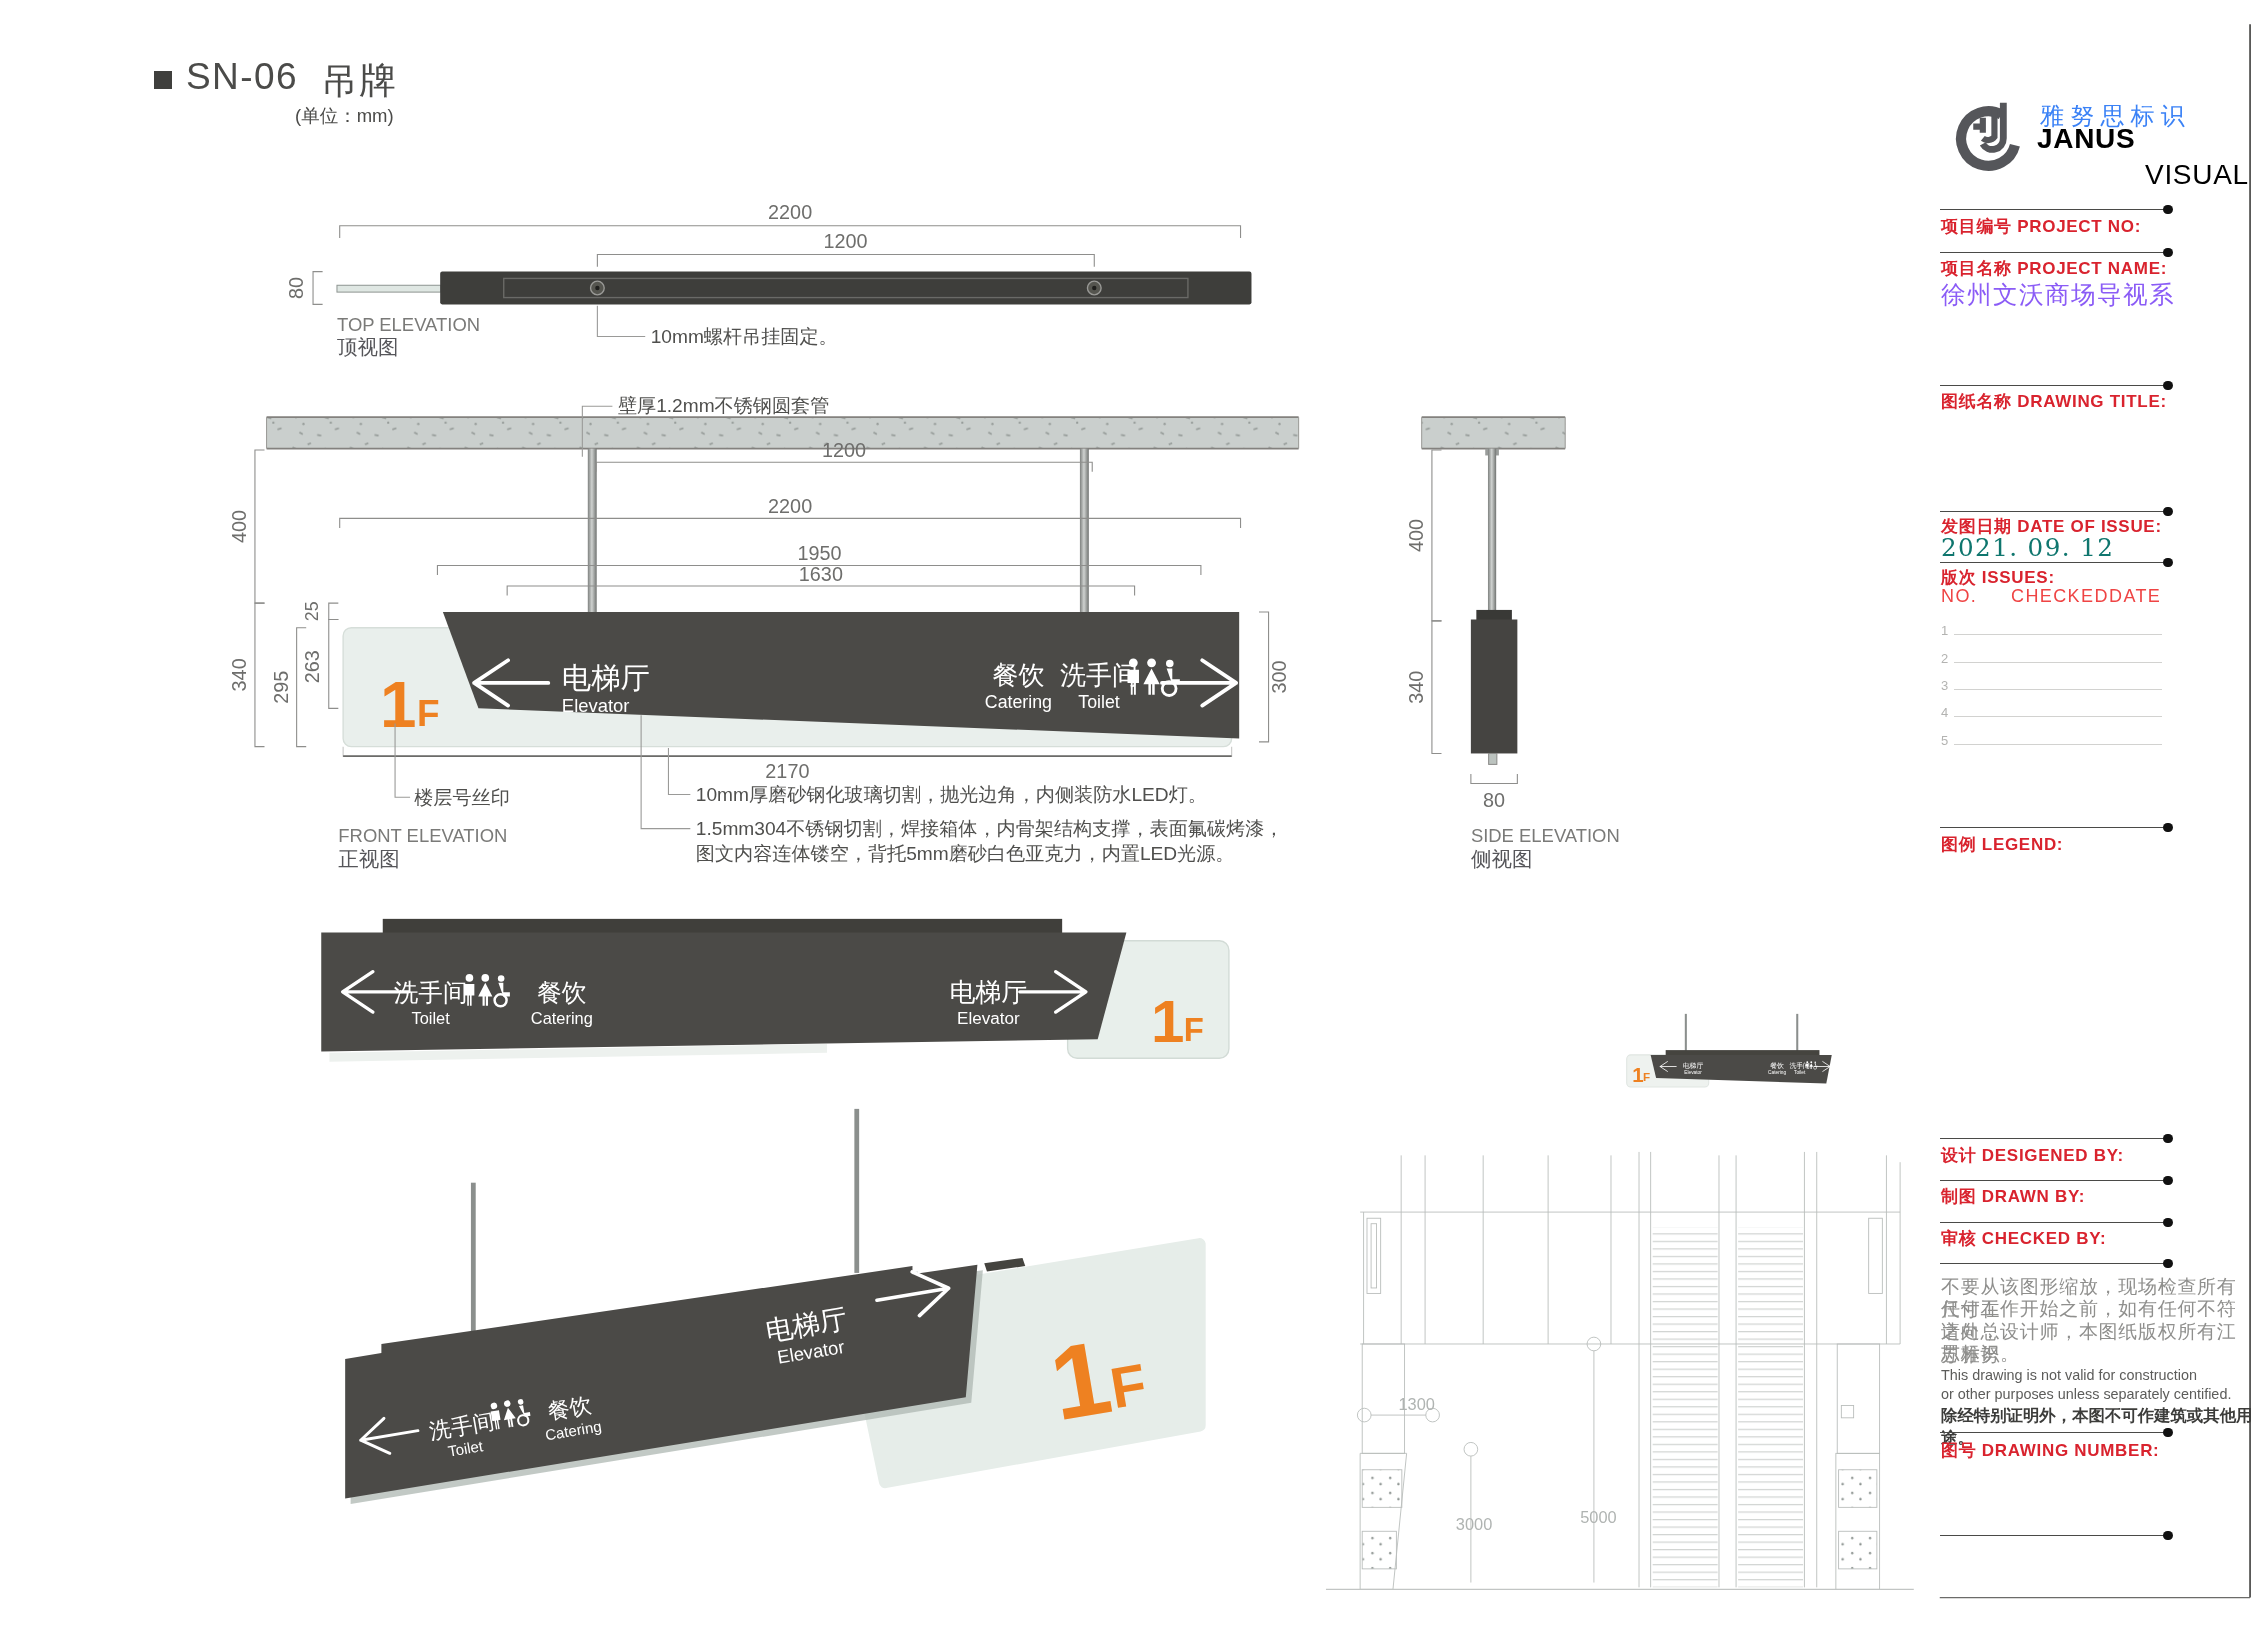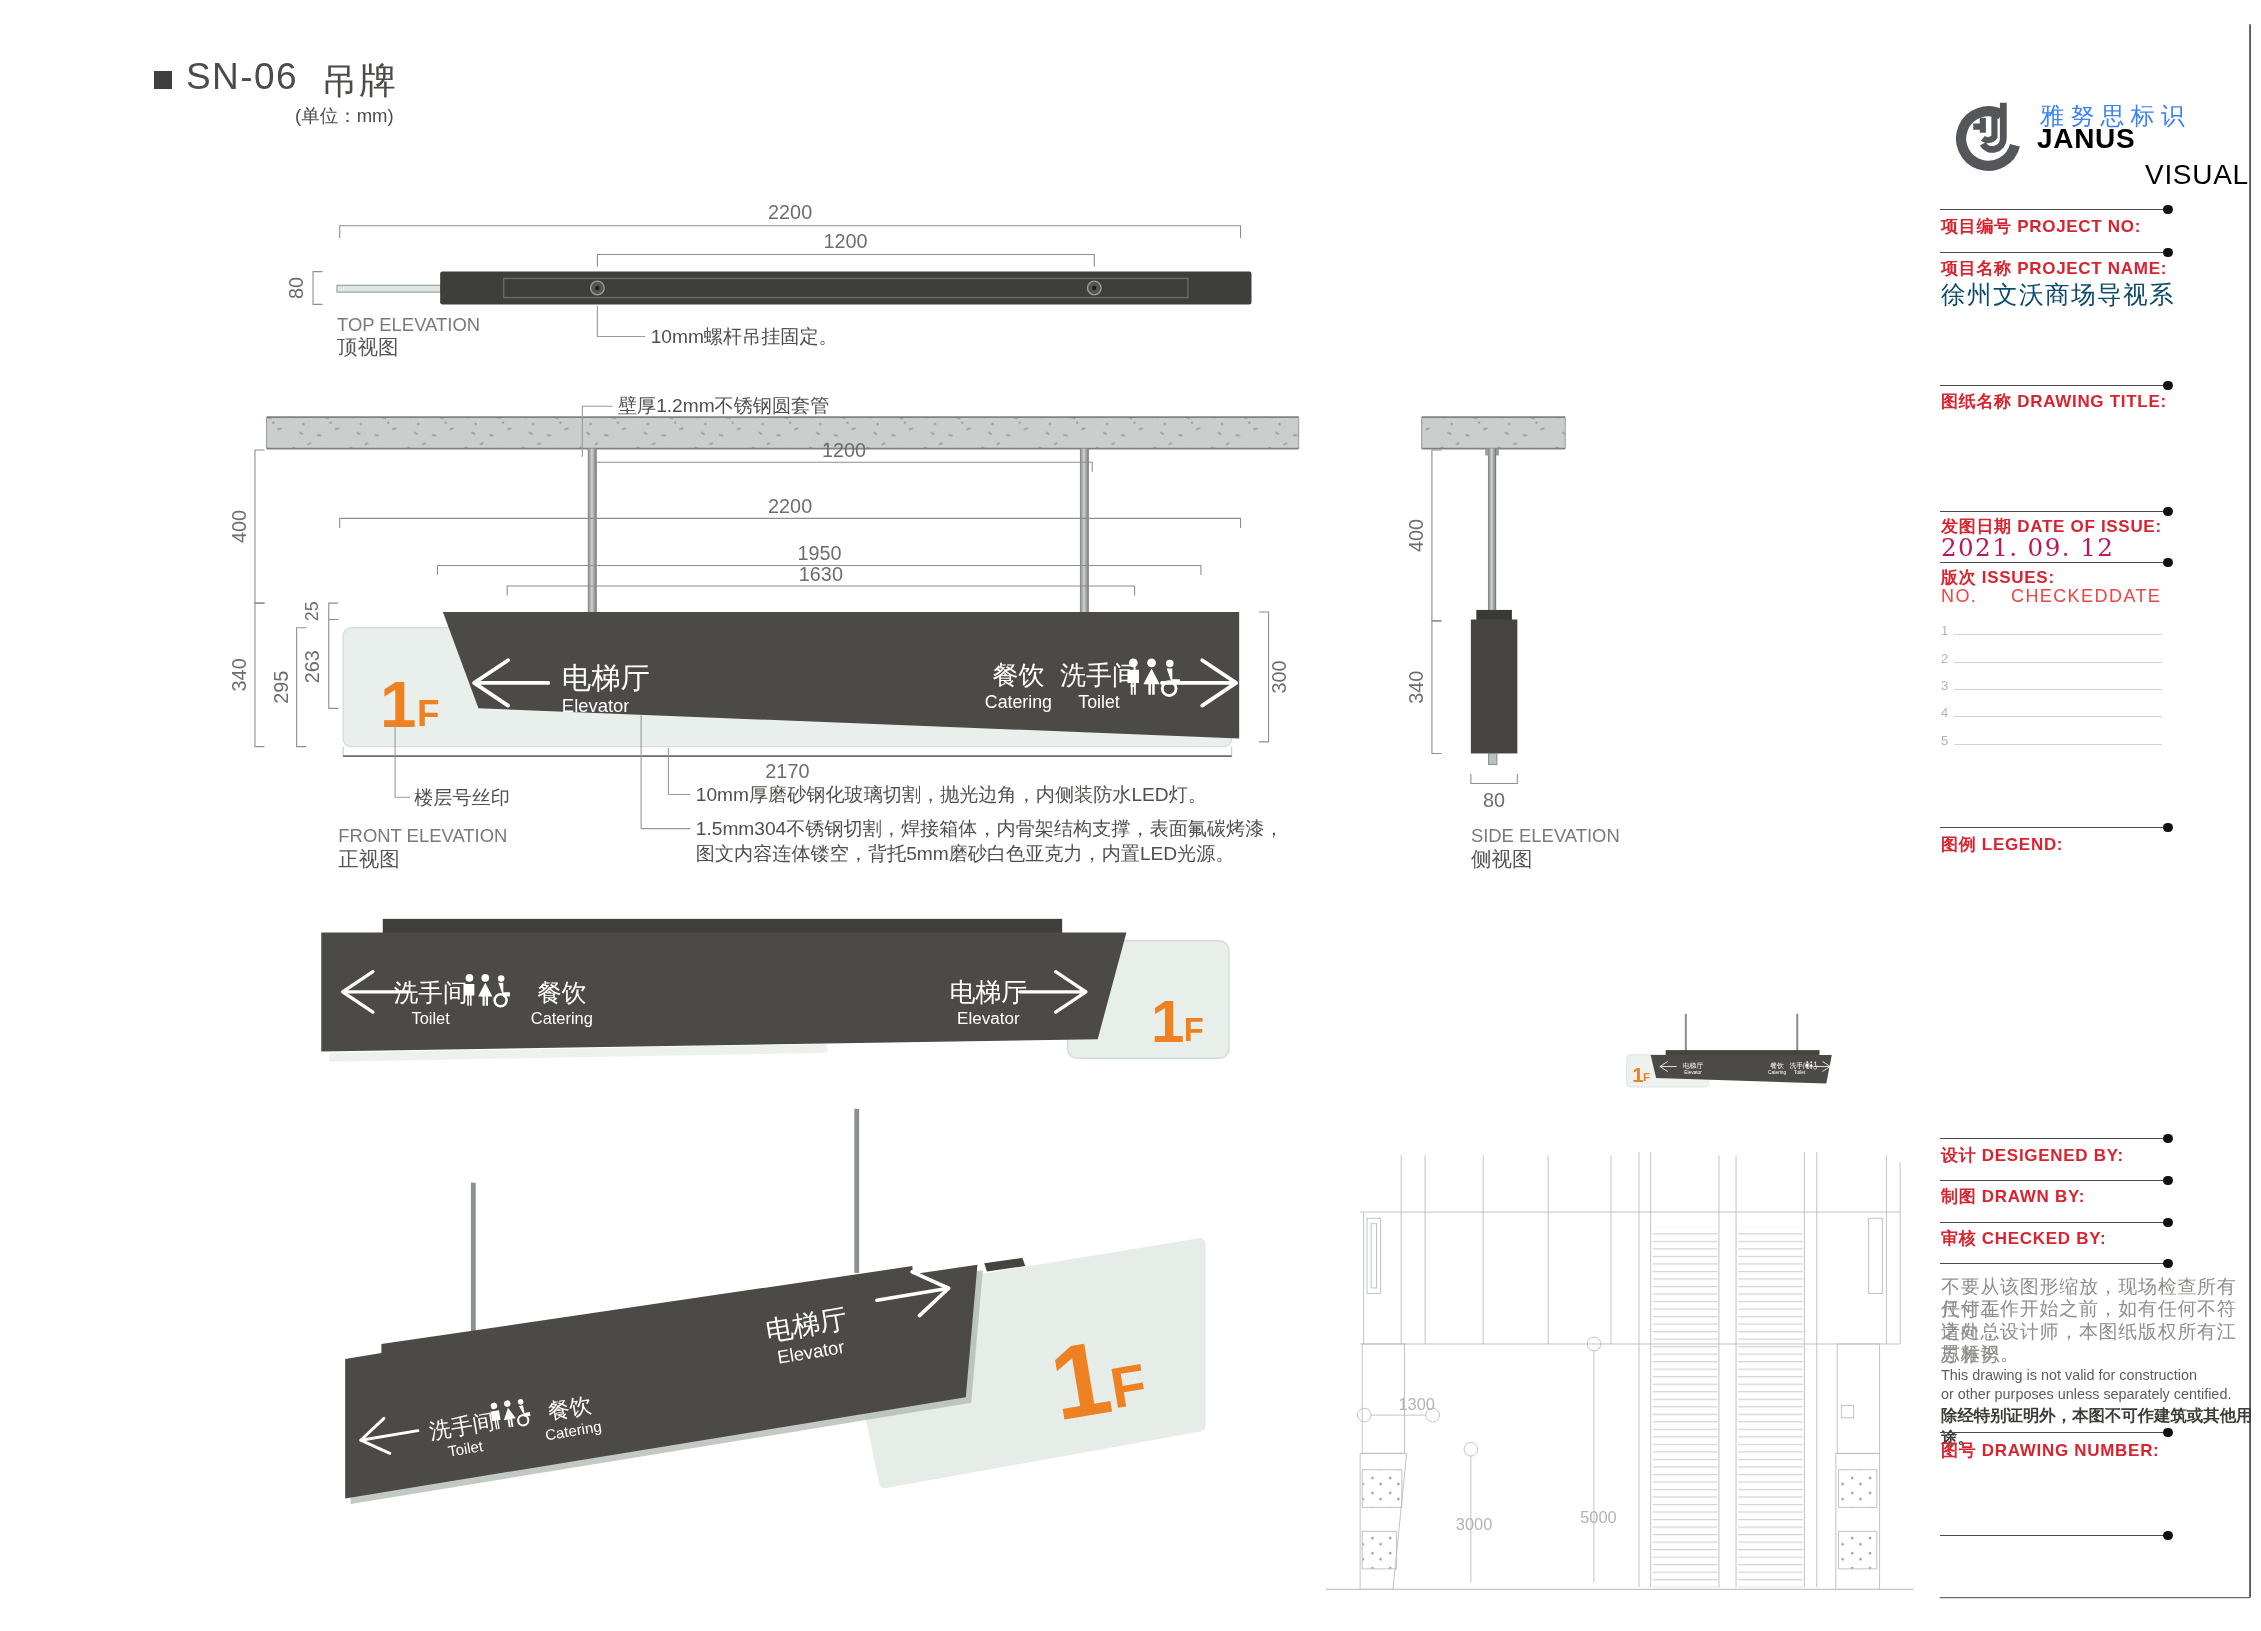--- a/index.html
+++ b/index.html
@@ -19,22 +19,22 @@
   .pagetitle{position:absolute;left:186px;top:56px;display:flex;gap:23px;
              font-size:37px;color:#4b4b49;letter-spacing:1.4px;}
   .titlesq{position:absolute;left:154px;top:71px;width:18px;height:18px;background:#3f3f3d;}
   .unit{position:absolute;left:295px;top:103px;font-size:18.5px;color:#4b4b49;}
   
   .fline{position:absolute;left:1940px;width:223px;border-top:1.4px solid #4a4a48;}
   .fline .dot{position:absolute;right:-9.6px;top:-5.5px;width:9.6px;height:9.6px;border-radius:50%;
               background:#111;}
   .red{position:absolute;left:1941px;font-size:17px;font-weight:bold;color:#d9232e;
        letter-spacing:0.7px;white-space:nowrap;}
-  .gval{position:absolute;left:1941px;font-size:24.6px;color:#0c4a6e;letter-spacing:1.4px;white-space:nowrap;}
-  .dateval{position:absolute;left:1941px;font-size:24.6px;color:#be185d;
+  .gval{position:absolute;left:1941px;font-size:24.6px;color:#8b5cf6;letter-spacing:1.4px;white-space:nowrap;}
+  .dateval{position:absolute;left:1941px;font-size:24.6px;color:#0f766e;
            font-family:"DejaVu Serif","Liberation Serif",serif;letter-spacing:1.4px;}
   .issuehead{position:absolute;font-size:18px;color:#ef4444;letter-spacing:1.4px;}
   .issuenum{position:absolute;left:1941px;font-size:13px;color:#b3b3b1;}
   .issueline{position:absolute;left:1954px;width:208px;border-top:1px solid #d2d2d0;}
   .disc-zh{position:absolute;left:1941px;width:312px;font-size:19px;line-height:22.6px;
            color:#8f8f8d;letter-spacing:0.7px;}
   .disc-en{position:absolute;left:1941px;font-size:14.4px;color:#5c5c5a;}
   .disc-bold{position:absolute;left:1941px;font-size:16.4px;font-weight:bold;color:#3c3c3a;}
   .brandzh{position:absolute;left:2040px;top:100px;font-size:24px;color:#3b82f6;letter-spacing:6.2px;}
   .branden{position:absolute;left:2037px;top:123px;font-size:28px;color:#000000;letter-spacing:0.7px;

